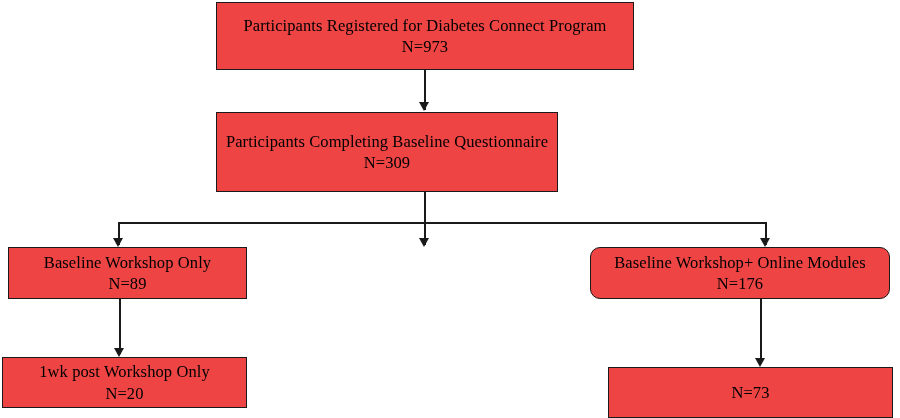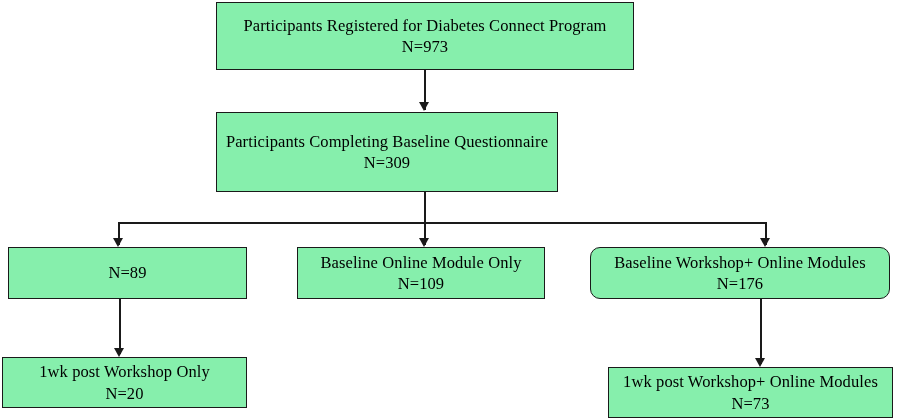--- a/index.html
+++ b/index.html
@@ -16,21 +16,21 @@
     position: relative;
     width: 900px;
     height: 418px;
     background: #ffffff;
     overflow: hidden;
   }
   .node {
     position: absolute;
     box-sizing: border-box;
     border: 1.5px solid #1a1a1a;
-    background: #86efac;
+    background: #ef4444;
     display: flex;
     flex-direction: column;
     align-items: center;
     justify-content: center;
     text-align: left;
     font-size: 16.5px;
     line-height: 1.28;
     color: #000000;
     letter-spacing: 0.1px;
   }
@@ -101,41 +101,37 @@
   <div class="conn conn-v" id="conn-baseline-down"></div>
   <div class="conn conn-h" id="conn-split-bar"></div>
   <div class="conn conn-v" id="conn-drop-left"></div>
   <div class="conn conn-v" id="conn-drop-mid"></div>
   <div class="conn conn-v" id="conn-drop-right"></div>
   <div class="arrow" id="arrow-ws-only"></div>
   <div class="arrow" id="arrow-online-only"></div>
   <div class="arrow" id="arrow-ws-online"></div>
 
   <div class="node" id="node-ws-only">
+    <span class="line">Baseline Workshop Only</span>
     <span class="line">N=89</span>
   </div>
 
-  <div class="node" id="node-online-only">
-    <span class="line">Baseline Online Module Only</span>
-    <span class="line">N=109</span>
-  </div>
 
   <div class="node" id="node-ws-online">
     <span class="line">Baseline Workshop+ Online Modules</span>
     <span class="line">N=176</span>
   </div>
 
   <div class="conn conn-v" id="conn-ws-to-1wk"></div>
   <div class="conn conn-v" id="conn-wson-to-1wk"></div>
   <div class="arrow" id="arrow-1wk-ws"></div>
   <div class="arrow" id="arrow-1wk-ws-on"></div>
 
   <div class="node" id="node-1wk-ws">
     <span class="line">1wk post Workshop Only</span>
     <span class="line">N=20</span>
   </div>
 
   <div class="node" id="node-1wk-ws-on">
-    <span class="line">1wk post Workshop+ Online Modules</span>
     <span class="line">N=73</span>
   </div>
 
 </div>
 
 </body></html>

